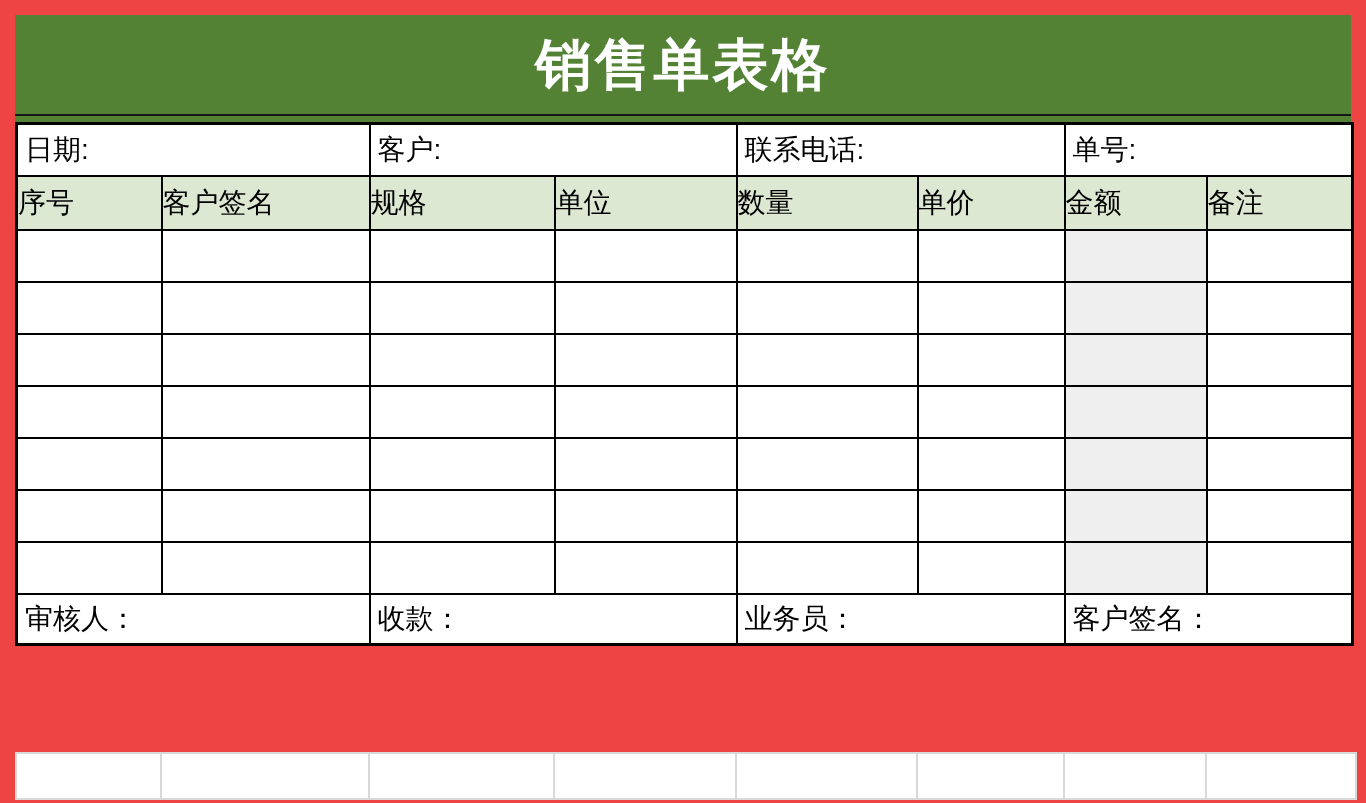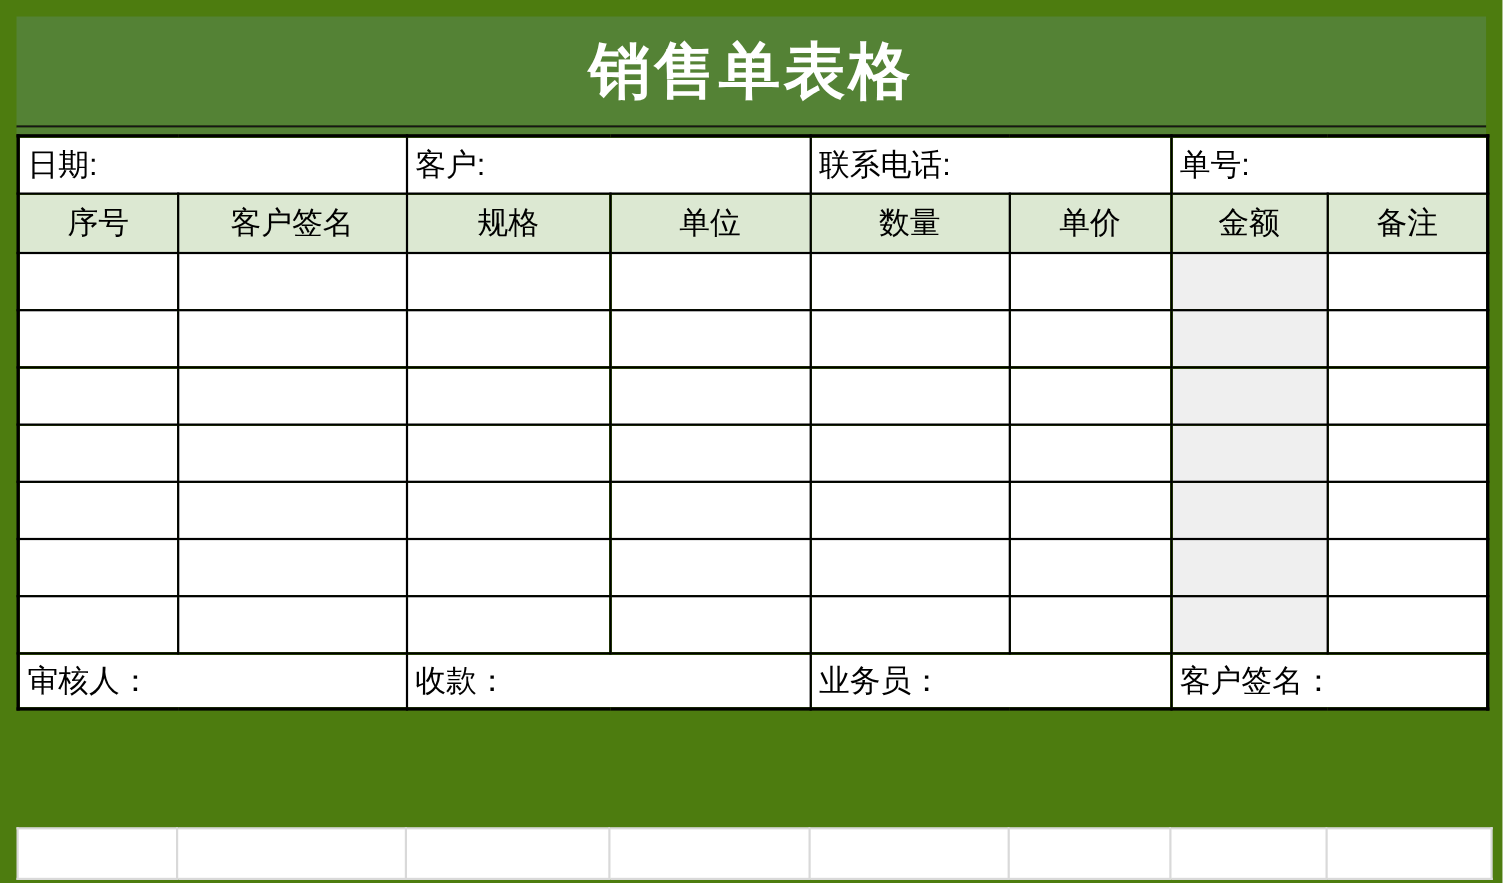--- a/index.html
+++ b/index.html
@@ -5,21 +5,21 @@
   html, body {
     margin: 0;
     padding: 0;
     background: #ffffff;
     font-family: "Liberation Sans", "DejaVu Sans", sans-serif;
   }
   .page {
     position: relative;
     width: 1366px;
     height: 803px;
-    background: #4d7c0f;
+    background: #ef4444;
     overflow: hidden;
   }
   
   .banner {
     position: absolute;
     left: 15px; top: 15px;
     width: 1336px; height: 99px;
     background: #548235;
     display: flex;
     align-items: center;
@@ -62,21 +62,20 @@
     padding: 0 4px 0 7px;
     overflow: hidden;
     white-space: nowrap;
     vertical-align: middle;
     text-align: left;
   }
   .info-row td   { height: 50px; background: #ffffff; }
   .header-row th {
     height: 52px;
     background: #DCE8D2;
-    text-align: center;
     padding: 0;
   }
   .data-row td { height: 50px; background: #ffffff; }
   .data-row td.amt { background: #EFEFEF; }
   .total-row td      { height: 48px; background: #ffffff; }
   .total-caps-row td { height: 50px; background: #ffffff; }
   .footer-row td     { height: 48px; background: #ffffff; }
   
   .ghost-table {
     position: absolute;

